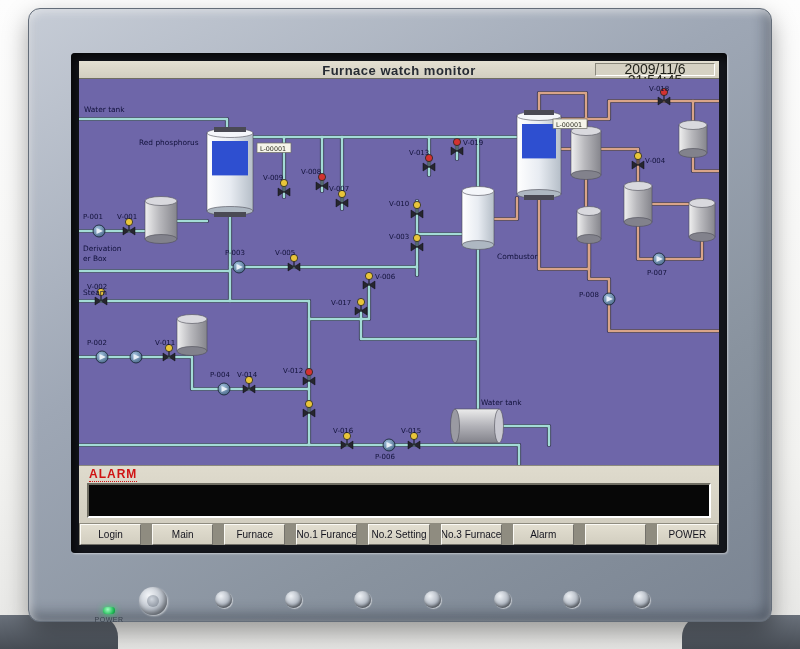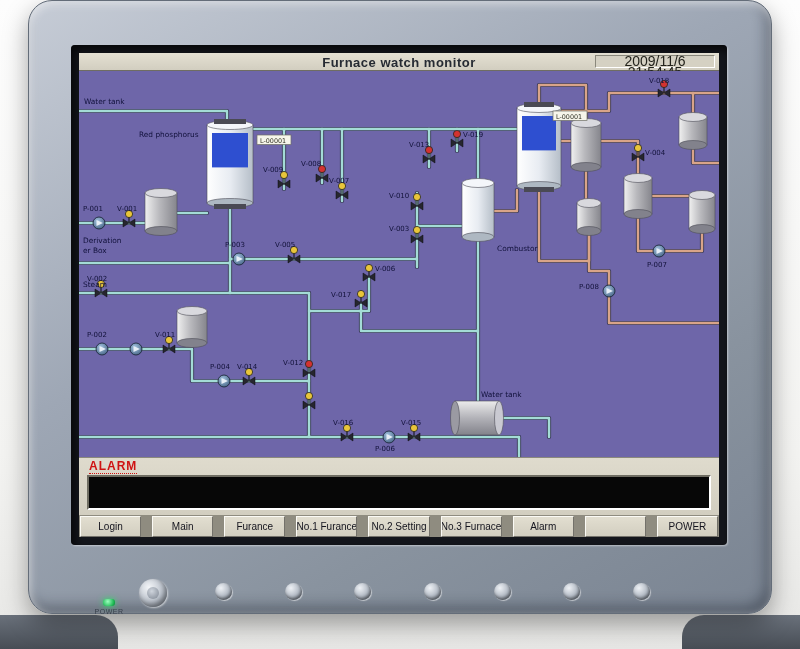--- a/index.html
+++ b/index.html
@@ -7,22 +7,22 @@
   body { font-family: "Liberation Sans", sans-serif; background:#f2f2f0; }
   #stage { position:relative; width:800px; height:649px; overflow:hidden;
            background:linear-gradient(180deg,#fdfdfd 0%,#f3f3f1 70%,#e7e7e5 100%); }
 
   
   .foot { position:absolute; bottom:0; height:34px; background:linear-gradient(180deg,#6a717b,#474d55); }
   .foot.left  { left:0;  width:118px; border-top-right-radius:22px; }
   .foot.right { right:0; width:118px; border-top-left-radius:22px; }
 
   
-  #device { position:absolute; left:28px; top:0; width:744px; height:614px;
-            border-radius:24px; border:1px solid #646d79;
+  #device { position:absolute; left:28px; top:8px; width:744px; height:614px;
+            border-radius:12px; border:1px solid #646d79;
             background:linear-gradient(150deg,#c6ccd6 0%,#9ea7b5 40%,#89939f 72%,#7a8492 100%);
             box-shadow: inset 2px 3px 8px rgba(255,255,255,.55),
                         inset -5px -7px 14px rgba(18,24,34,.38),
                         0 10px 24px rgba(0,0,0,.35); }
 
   .screen-recess { position:absolute; left:42px; top:44px; width:656px; height:500px;
             background:#14161c; border-radius:4px;
             box-shadow: inset 4px 5px 10px rgba(0,0,0,.7), 1px 1px 2px rgba(255,255,255,.45); }
 
   
@@ -441,21 +441,21 @@
       </div>
 
       <div class="alarm-strip">
         <span class="alarm-title">ALARM</span>
         <div class="alarm-box"></div>
       </div>
 
       <div id="menu-bar">
           <div class="menu-btn">Login</div>
           <div class="menu-btn">Main</div>
-          <div class="menu-btn">Furance</div>
+          <div class="menu-btn">Furnace</div>
           <div class="menu-btn">No.1 Furance</div>
           <div class="menu-btn">No.2 Setting</div>
           <div class="menu-btn">No.3 Furnace</div>
           <div class="menu-btn">Alarm</div>
           <div class="menu-btn"></div>
           <div class="menu-btn">POWER</div>
         </div>
     </div>
 
     <div class="power-led"></div>

